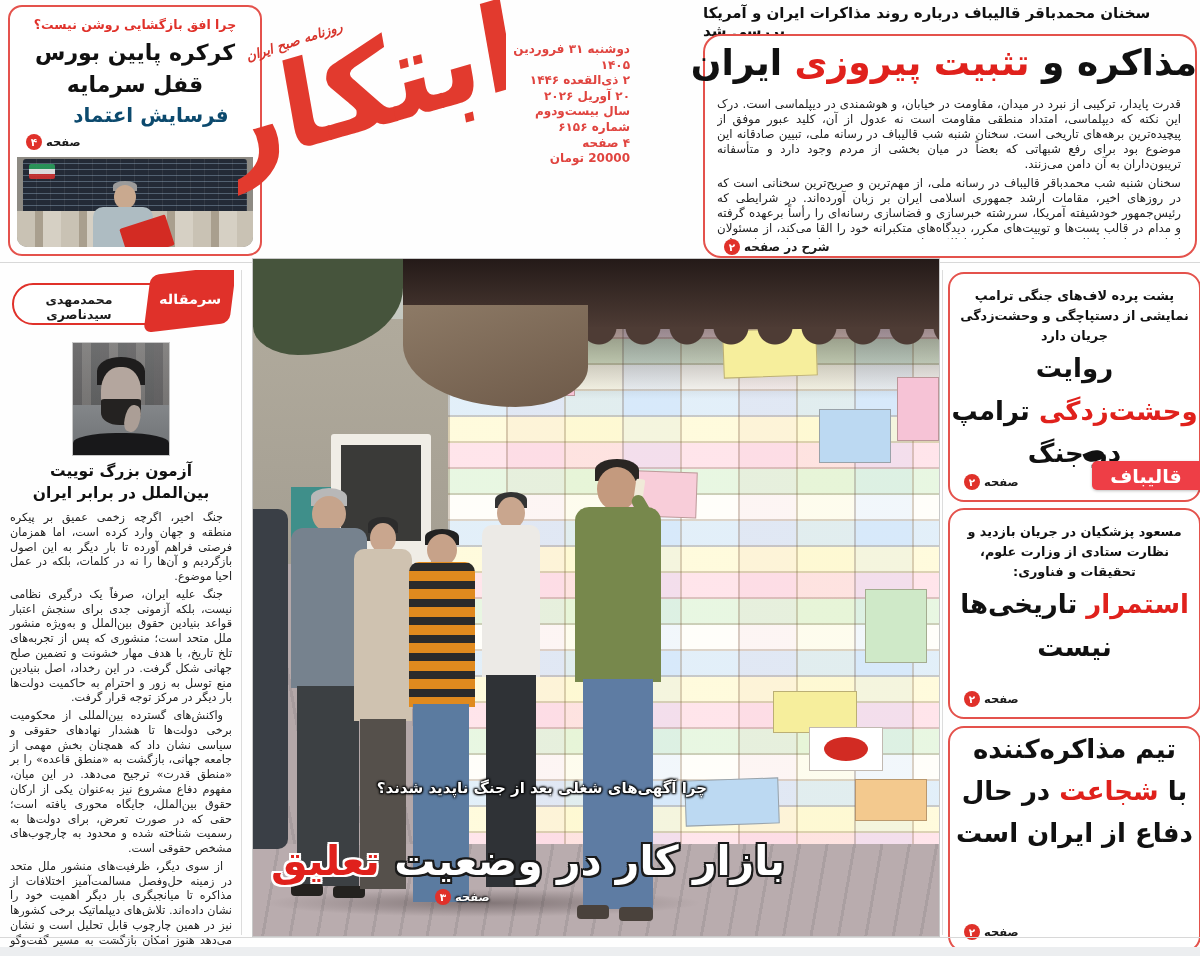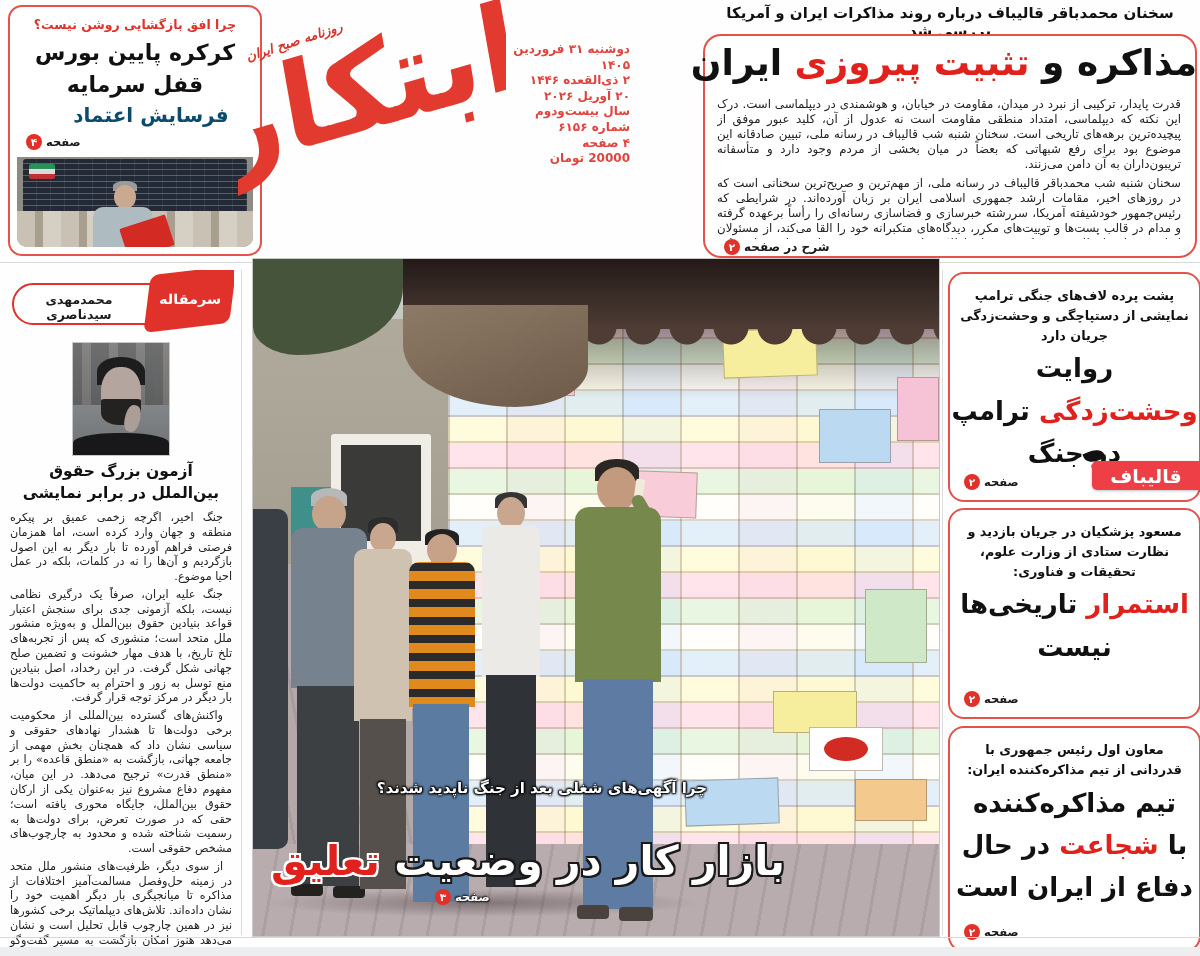--- a/index.html
+++ b/index.html
@@ -32,21 +32,21 @@
   .folder{left:106px;top:64px;width:48px;height:32px;background:#d32b23;transform:rotate(-18deg);border-radius:2px;}
   
   #logo-wrap{left:238px;top:0;width:268px;height:258px;overflow:hidden;}
   #logo-text{left:-28px;top:28px;font-size:118px;font-weight:bold;color:#e23a2e;line-height:1;
              transform:rotate(-16deg) skewX(-6deg);white-space:nowrap;}
   #logo-tagline{left:6px;top:34px;font-size:13px;font-weight:bold;font-style:italic;color:#d8352c;
              transform:rotate(-18deg);white-space:nowrap;}
   #dateblock{left:502px;top:42px;width:128px;text-align:right;color:#e0443f;font-size:12px;font-weight:bold;line-height:1.3;}
   
   #main-article{left:703px;top:0;width:494px;height:262px;}
-  #ma-kicker{top:4px;left:0;right:0;text-align:center;font-size:15px;font-weight:bold;color:#111;}
+  #ma-kicker{top:4px;left:0;right:0;text-align:left;font-size:15px;font-weight:bold;color:#111;}
   #ma-box{top:34px;left:0;right:0;height:220px;border:2px solid #e4524c;border-radius:18px;background:#fff;}
   #ma-headline{top:42px;left:0;right:0;font-size:36px;font-weight:bold;white-space:nowrap;color:#111;}
   #ma-body{top:97px;left:14px;right:16px;height:142px;overflow:hidden;
            font-size:11.8px;line-height:1.27;text-align:justify;color:#222;}
   #ma-body p{margin:0 0 4px 0;}
   #ma-more{top:239px;left:16px;background:#fff;padding:0 5px;}
   #ma-more .plabel{font-size:12px;}
   
   .hline{left:0;right:0;height:1px;background:#d8d8d8;}
   .vline{width:1px;background:#dcdcdc;}
@@ -193,21 +193,21 @@
       <div id="ed-author">محمدمهدی سیدناصری</div>
     </div>
     <div id="ed-photo">
       <div class="shelf"></div>
       <div class="hair"></div>
       <div class="face"></div>
       <div class="beard"></div>
       <div class="hand"></div>
       <div class="shoulders"></div>
     </div>
-    <div id="ed-headline">آزمون بزرگ حقوق بین‌الملل در برابر نمایشی</div>
+    <div id="ed-headline">آزمون بزرگ توییت بین‌الملل در برابر ایران</div>
     <div id="ed-body">
       <p>جنگ اخیر، اگرچه زخمی عمیق بر پیکره منطقه و جهان وارد کرده است، اما همزمان فرصتی فراهم آورده تا بار دیگر به این اصول بازگردیم و آن‌ها را نه در کلمات، بلکه در عمل احیا موضوع.</p>
       <p>جنگ علیه ایران، صرفاً یک درگیری نظامی نیست، بلکه آزمونی جدی برای سنجش اعتبار قواعد بنیادین حقوق بین‌الملل و به‌ویژه منشور ملل متحد است؛ منشوری که پس از تجربه‌های تلخ تاریخ، با هدف مهار خشونت و تضمین صلح جهانی شکل گرفت. در این رخداد، اصل بنیادین منع توسل به زور و احترام به حاکمیت دولت‌ها بار دیگر در مرکز توجه قرار گرفت.</p>
       <p>واکنش‌های گسترده بین‌المللی از محکومیت برخی دولت‌ها تا هشدار نهادهای حقوقی و سیاسی نشان داد که همچنان بخش مهمی از جامعه جهانی، بازگشت به «منطق قاعده» را بر «منطق قدرت» ترجیح می‌دهد. در این میان، مفهوم دفاع مشروع نیز به‌عنوان یکی از ارکان حقوق بین‌الملل، جایگاه محوری یافته است؛ حقی که در صورت تعرض، برای دولت‌ها به رسمیت شناخته شده و محدود به چارچوب‌های مشخص حقوقی است.</p>
       <p>از سوی دیگر، ظرفیت‌های منشور ملل متحد در زمینه حل‌وفصل مسالمت‌آمیز اختلافات از مذاکره تا میانجیگری بار دیگر اهمیت خود را نشان داده‌اند. تلاش‌های دیپلماتیک برخی کشورها نیز در همین چارچوب قابل تحلیل است و نشان می‌دهد هنوز امکان بازگشت به مسیر گفت‌وگو وجود دارد.</p>
     </div>
 
   </div>
 
   <div id="photo" class="abs">
@@ -312,21 +312,20 @@
       </div>
       <div>نیست</div>
     </div>
     <div class="r-badge pbadge">
       <span class="plabel">صفحه</span>
       <span class="pcircle">۲</span>
     </div>
   </div>
 
   <div class="r-box abs" style="top:726px;height:222px;">
-    <div class="r-kicker">معاون اول رئیس جمهوری با قدردانی از تیم مذاکره‌کننده ایران:</div>
     <div class="r-head">
       <div>تیم مذاکره‌کننده</div>
       <div>
         <span>با</span>
         <span class="red">شجاعت</span>
         <span>در حال</span>
       </div>
       <div>دفاع از ایران است</div>
     </div>
     <div class="r-badge pbadge">

